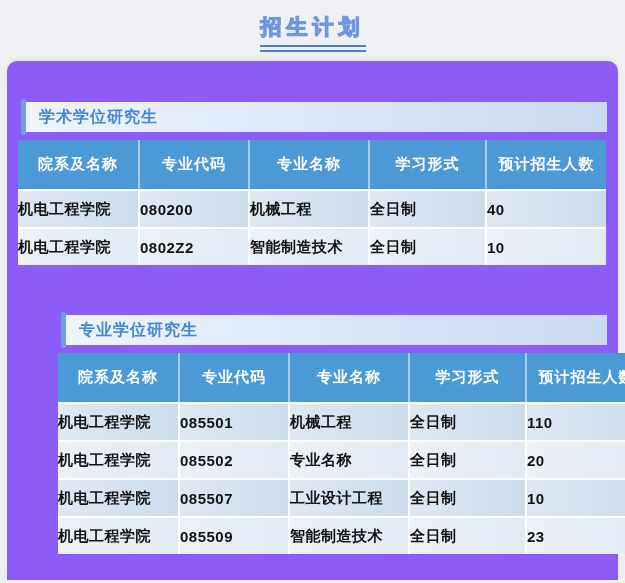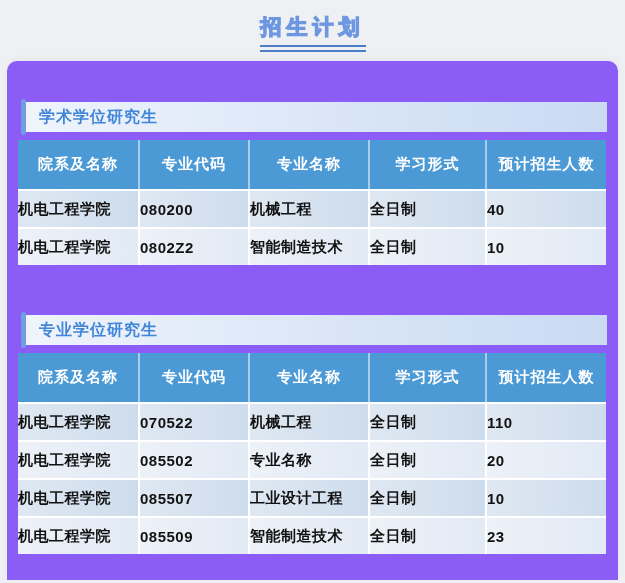--- a/index.html
+++ b/index.html
@@ -95,21 +95,21 @@
     font-size: 15px;
     font-weight: bold;
     color: #121212;
     border-top: 2px solid #ffffff;
     border-right: 2px solid #ffffff;
     letter-spacing: 0.5px;
   }
   .data-table td:last-child { border-right: none; margin-top: 16px; }
   .data-table tr.odd td  { background: linear-gradient(90deg, #dfe8f2 0%, #cddcec 100%); }
   .data-table tr.even td { background: linear-gradient(90deg, #edf1f8 0%, #e2eaf4 100%); }
-  .section-2 { margin-top: 47px; }
+  .section-2 { margin-top: 47px; padding-left: 40px; }
 </style>
 </head>
 <body>
 
 <div class="title-block">
   <div class="page-title">招生计划</div>
   <div class="title-underline"></div>
 </div>
 
 <div class="card">
@@ -177,21 +177,21 @@
           <th>院系及名称</th>
           <th>专业代码</th>
           <th>专业名称</th>
           <th>学习形式</th>
           <th>预计招生人数</th>
         </tr>
       </thead>
       <tbody>
         <tr class="odd">
           <td>机电工程学院</td>
-          <td>070522</td>
+          <td>085501</td>
           <td>机械工程</td>
           <td>全日制</td>
           <td>110</td>
         </tr>
         <tr class="even">
           <td>机电工程学院</td>
           <td>085502</td>
           <td>专业名称</td>
           <td>全日制</td>
           <td>20</td>

